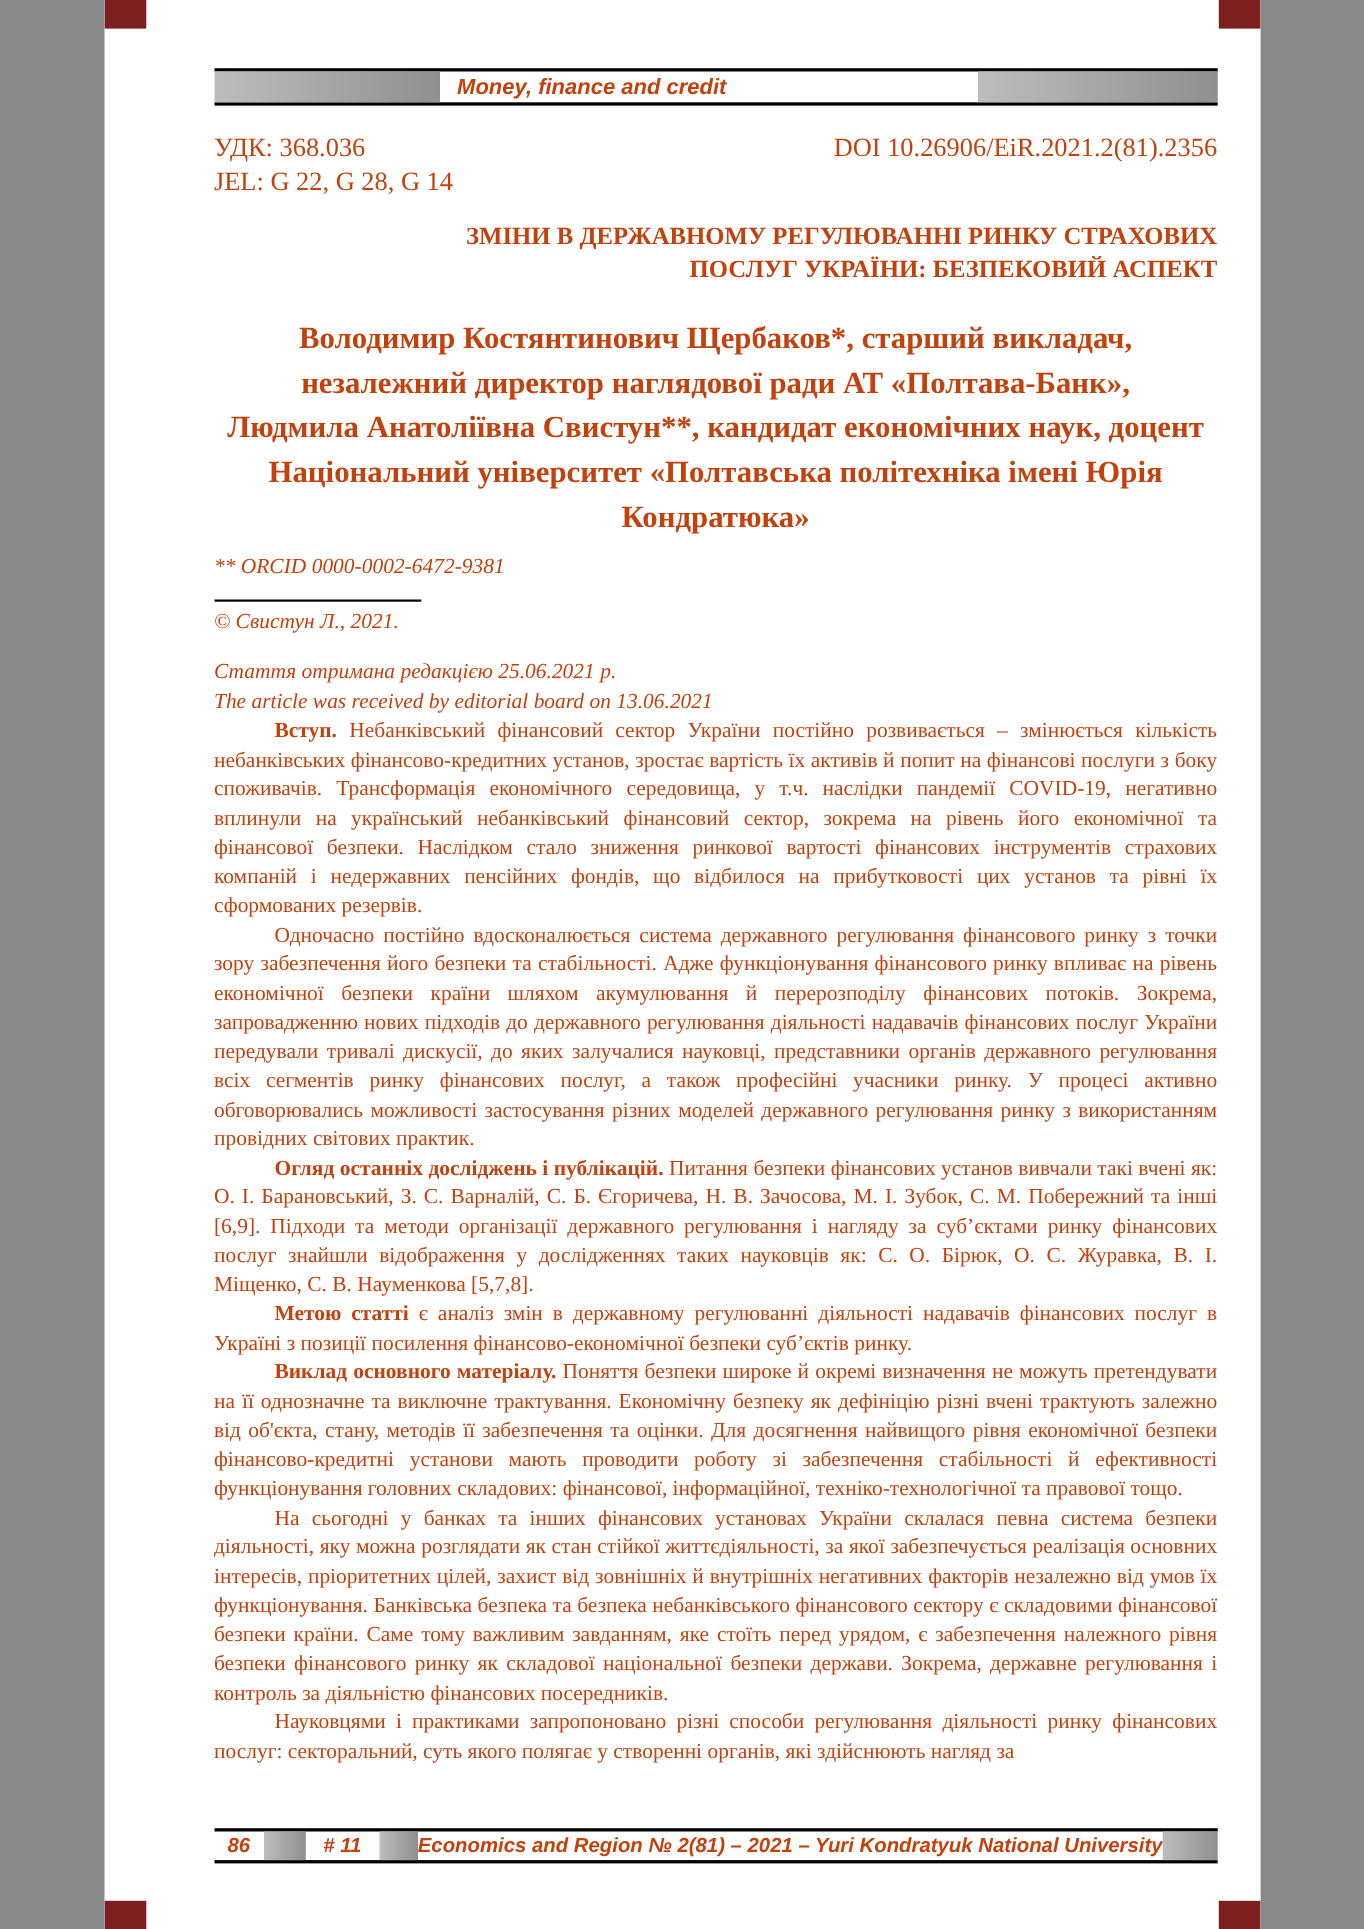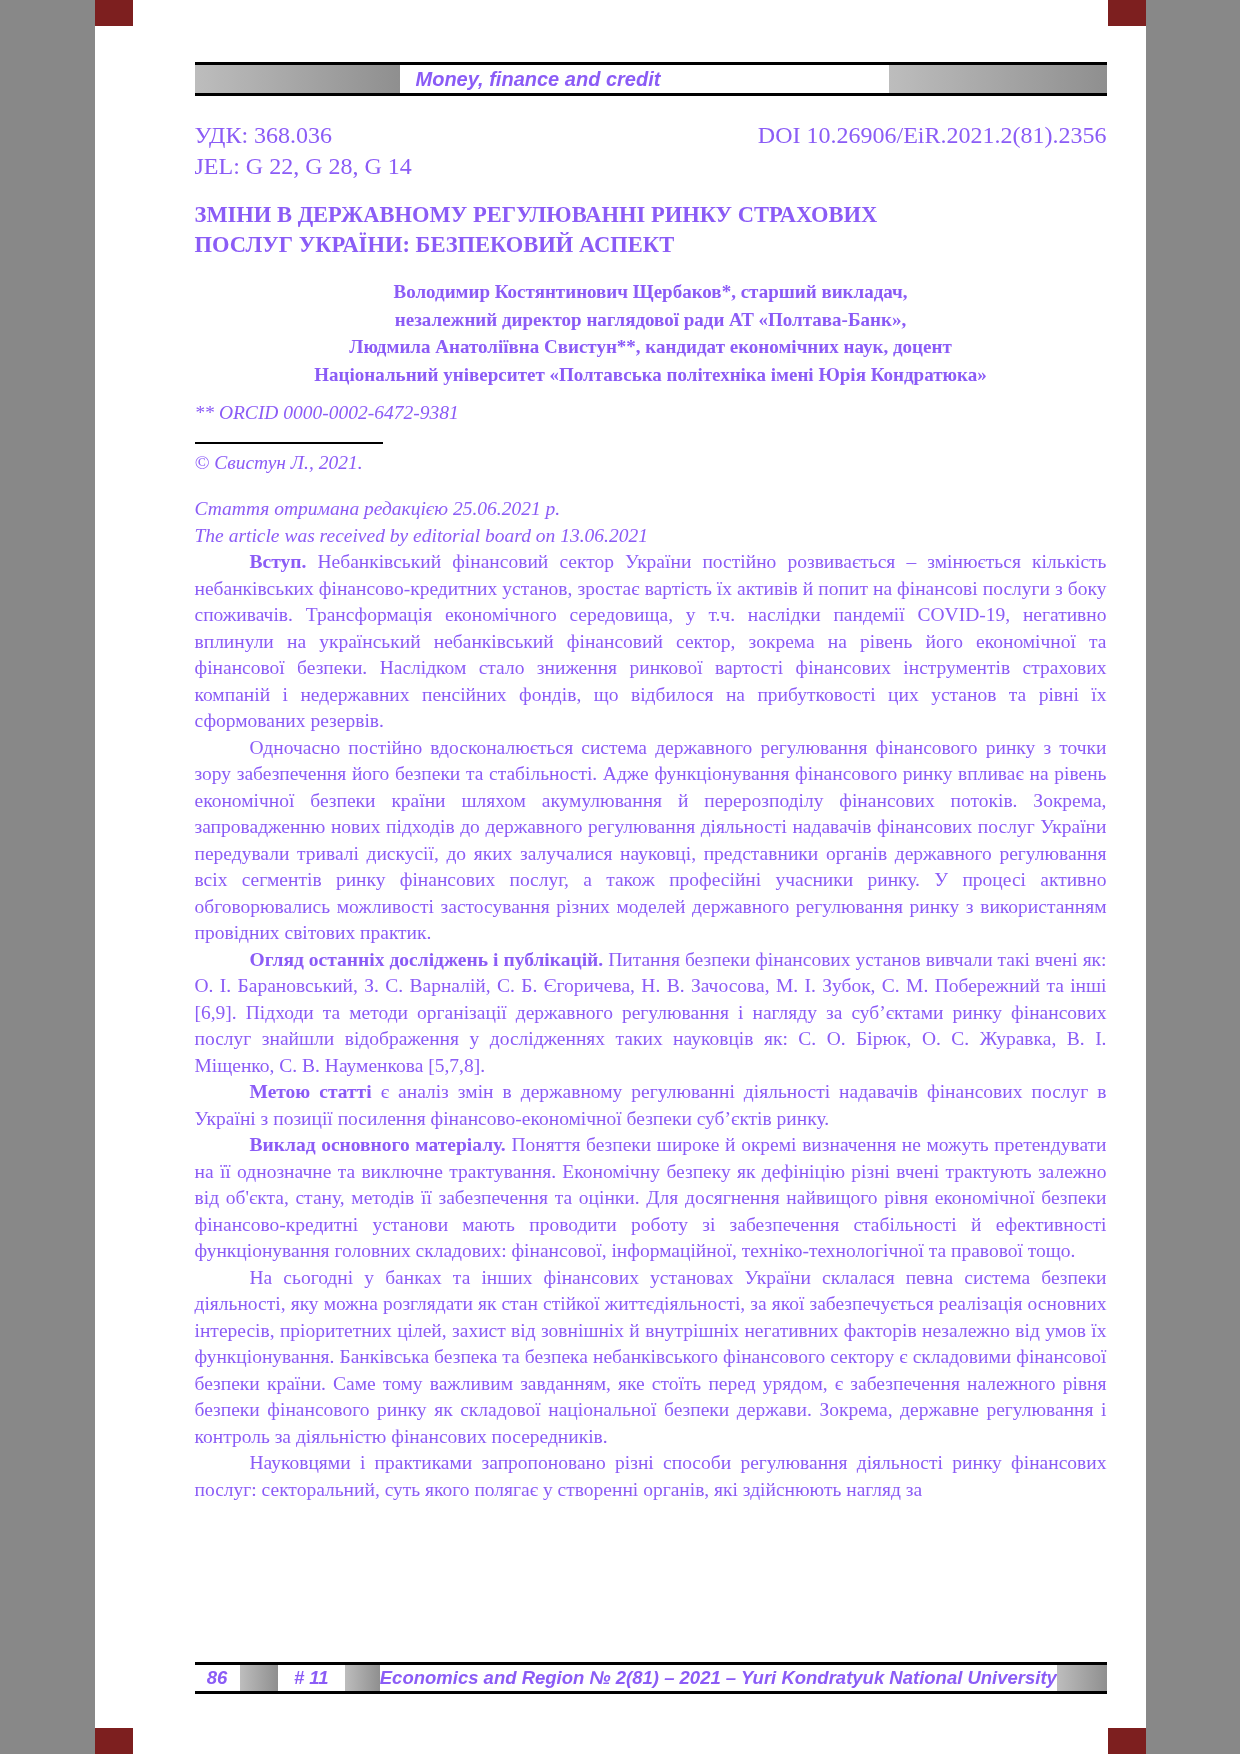--- a/index.html
+++ b/index.html
@@ -1,18 +1,18 @@
 <!DOCTYPE html>
 <html><head>
 <meta charset="utf-8">
 <style>
   html,body { margin:0; padding:0; background:#888; }
   .sheet {
     position:relative; width:1051px; height:1754px; margin:0 auto;
-    background:#ffffff; overflow:hidden; color:#8b5cf6;
+    background:#ffffff; overflow:hidden; color:#c2410c;
     font-family:"Liberation Serif", serif;
   }
   
   .crop { position:absolute; width:38px; height:26px; background:#7d1f1f; }
   .crop.tl { top:0; left:0; }
   .crop.tr { top:0; right:0; }
   .crop.bl { bottom:0; left:0; }
   .crop.br { bottom:0; right:0; }
 
   .content { position:absolute; left:100px; top:0; width:912px; }
@@ -30,24 +30,24 @@
     font-family:"Liberation Sans", sans-serif;
     font-weight:bold; font-style:italic; font-size:20px; white-space:nowrap;
   }
   .hb-spacer { flex:1; }
 
   
   .meta { margin-top:24px; display:flex; justify-content:space-between; font-size:24px; line-height:1.3; }
   .meta-right { text-align:right; }
 
   
-  .title { margin:18px 0 0 0; text-align:left; font-weight:bold; font-size:22.5px; line-height:1.33; }
+  .title { margin:18px 0 0 0; text-align:right; font-weight:bold; font-size:22.5px; line-height:1.33; }
 
   
-  .authors { margin-top:18px; text-align:center; font-weight:bold; font-size:19px; line-height:1.45; }
+  .authors { margin-top:28px; text-align:center; font-weight:bold; font-size:28px; line-height:1.45; }
 
   .orcid { margin-top:14px; font-style:italic; font-size:19.5px; }
 
   .sep { margin-top:18px; width:188px; border-bottom:2px solid #000; height:0; }
 
   .copyright { margin-top:5px; font-style:italic; font-size:19.5px; line-height:1.4; }
 
   .received { margin-top:18px; font-style:italic; font-size:19.5px; line-height:1.4; }
 
   

